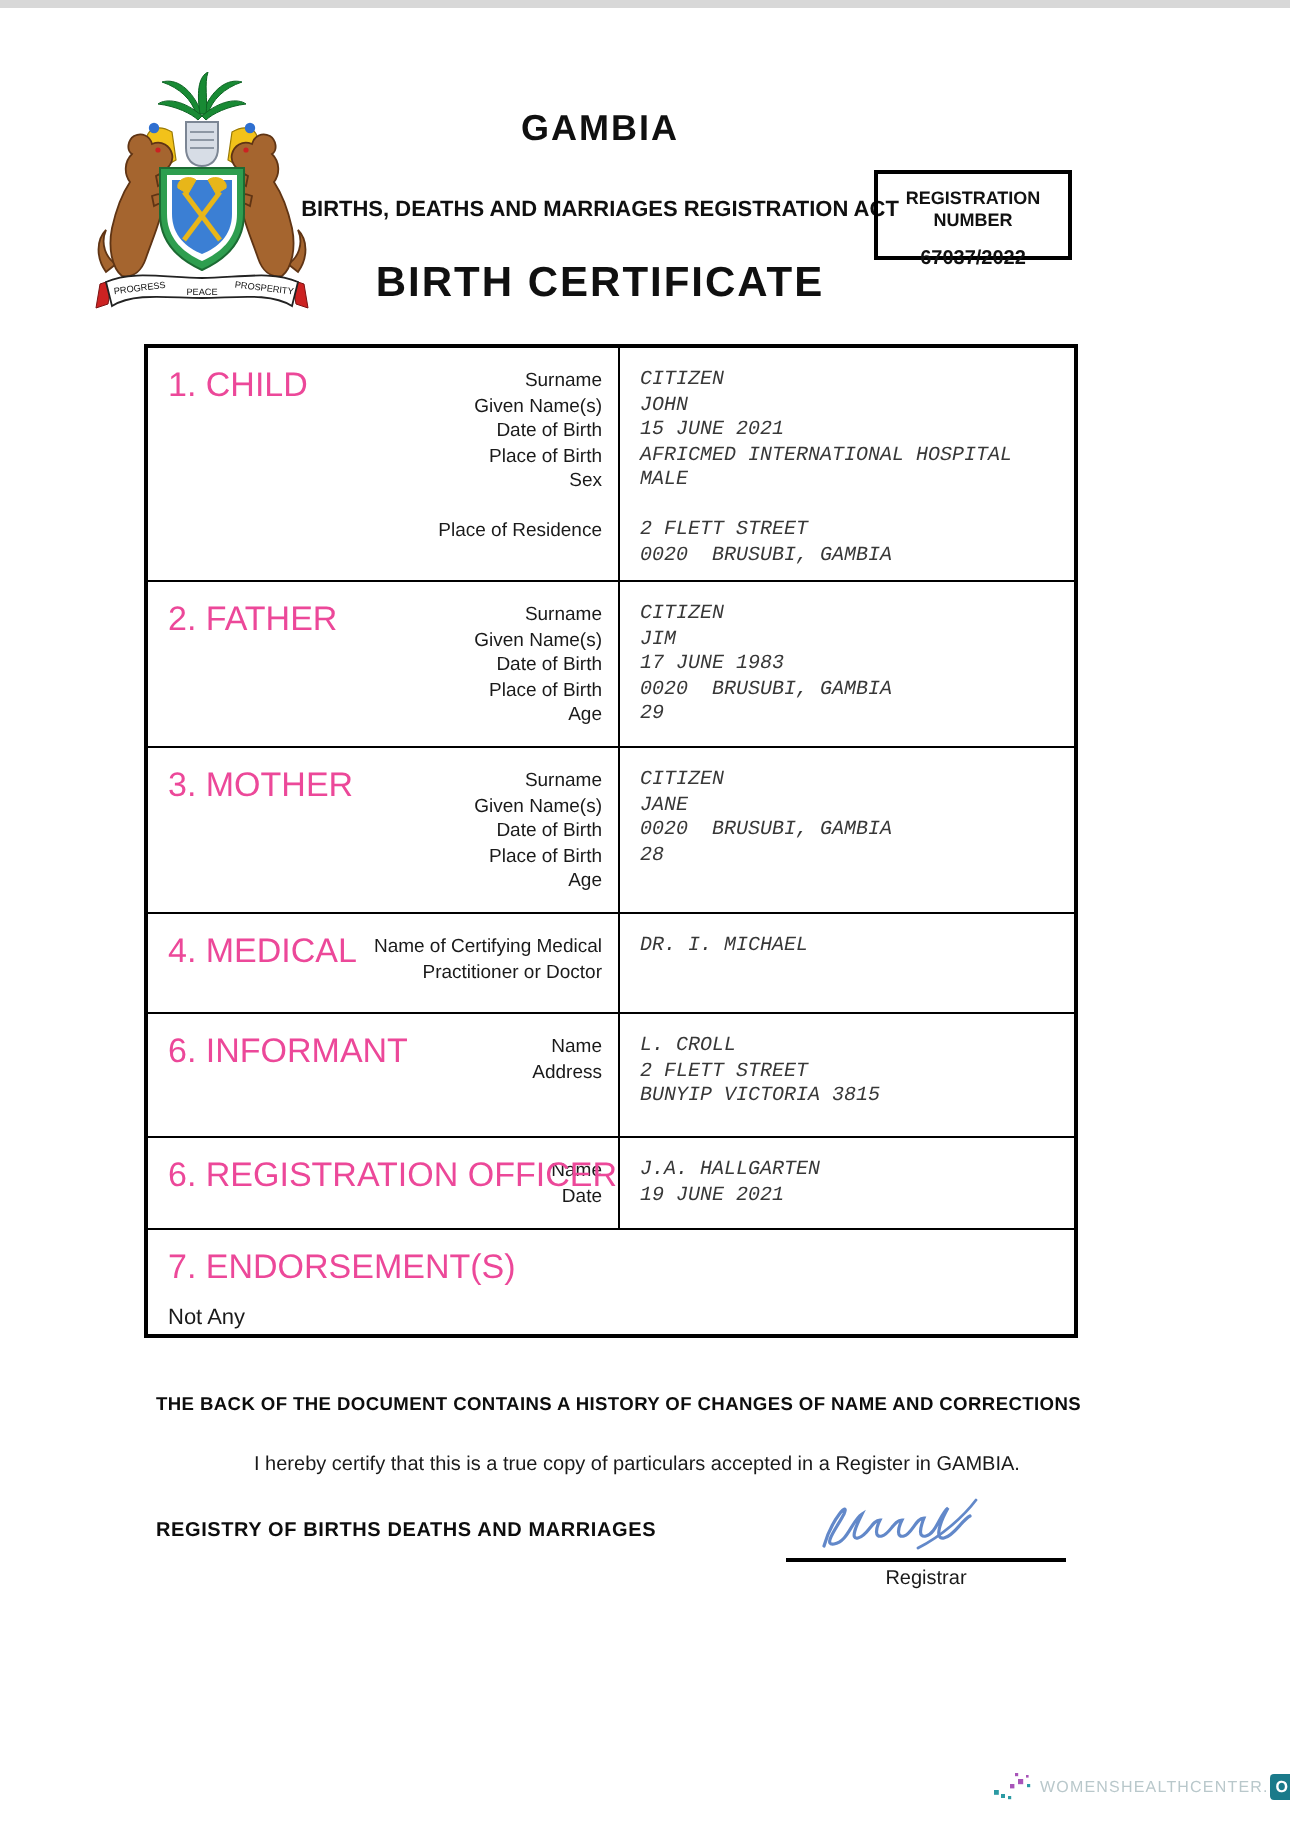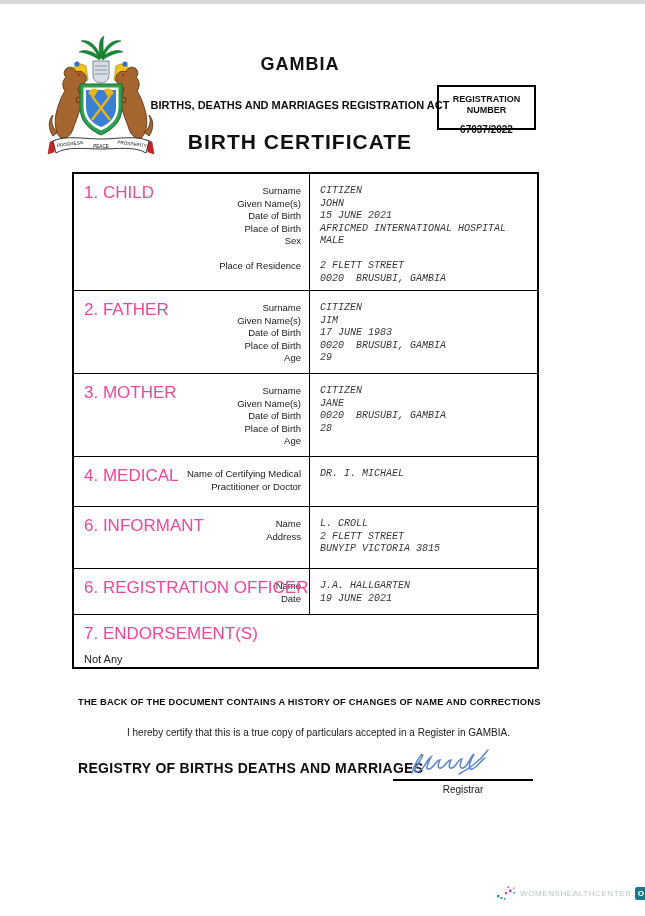--- a/index.html
+++ b/index.html
@@ -37,21 +37,21 @@
   .labels{text-align:right;font-size:9.5px;line-height:12.5px;color:#1a1a1a;}
   .label-line{min-height:12.5px;white-space:pre;}
   .values{font-family:"Liberation Mono","DejaVu Sans Mono",monospace;
     font-size:10px;line-height:12.5px;color:#383838;font-style:italic;}
   .value-line{min-height:12.5px;white-space:pre;}
   .endorsement-body{font-size:11px;color:#1a1a1a;}
 
   
   #back-note{left:78px;top:697px;font-size:9.3px;font-weight:bold;letter-spacing:.2px;color:#0d0d0d;}
   #certify-statement{left:82px;top:727px;font-size:10px;color:#1a1a1a;margin-left:45px;}
-  #registry-title{left:78px;top:760px;font-size:14px;font-weight:bold;letter-spacing:.3px;color:#0d0d0d;}
+  #registry-title{left:78px;top:760px;font-size:10px;font-weight:bold;letter-spacing:.3px;color:#0d0d0d;}
   #signature-wrap{left:398px;top:747px;width:118px;height:31px;}
   #signature-line{left:393px;top:779px;width:140px;height:2px;background:#000;}
   #registrar-label{left:393px;top:784px;width:140px;text-align:center;font-size:10px;color:#1a1a1a;}
 
   
   #watermark{left:497px;top:886px;display:flex;align-items:center;}
   #wm-dots{width:21px;height:15px;margin-right:2px;}
   #wm-name{font-size:8px;letter-spacing:.6px;color:#b9c8cb;white-space:nowrap;}
   #wm-dot{font-size:8px;color:#b9c8cb;margin:0 1px 0 0;}
   #wm-badge{background:#1a7a8a;color:#ffffff;font-size:8px;font-weight:bold;

